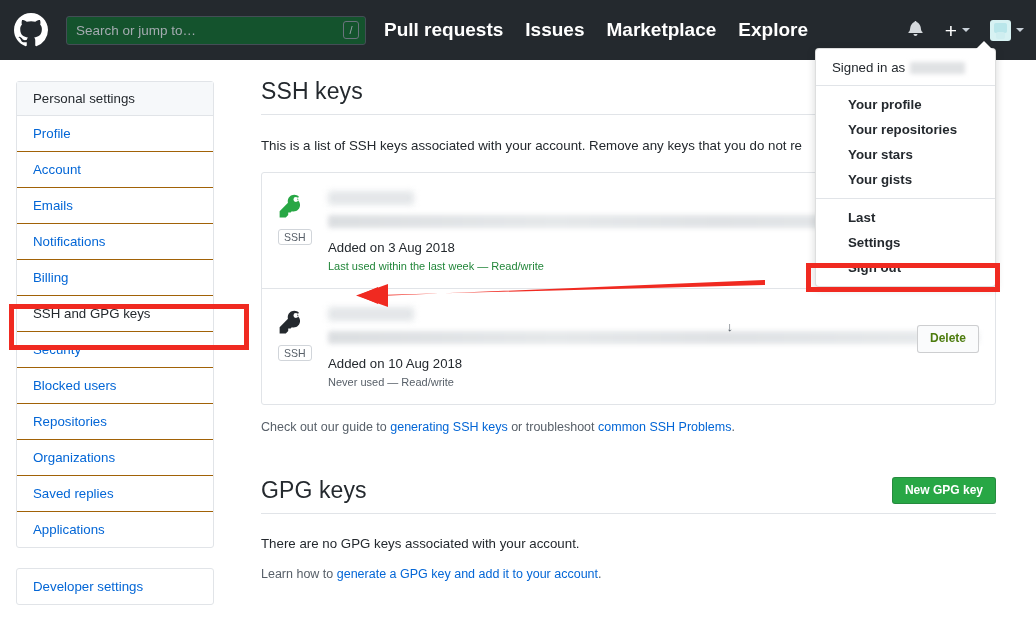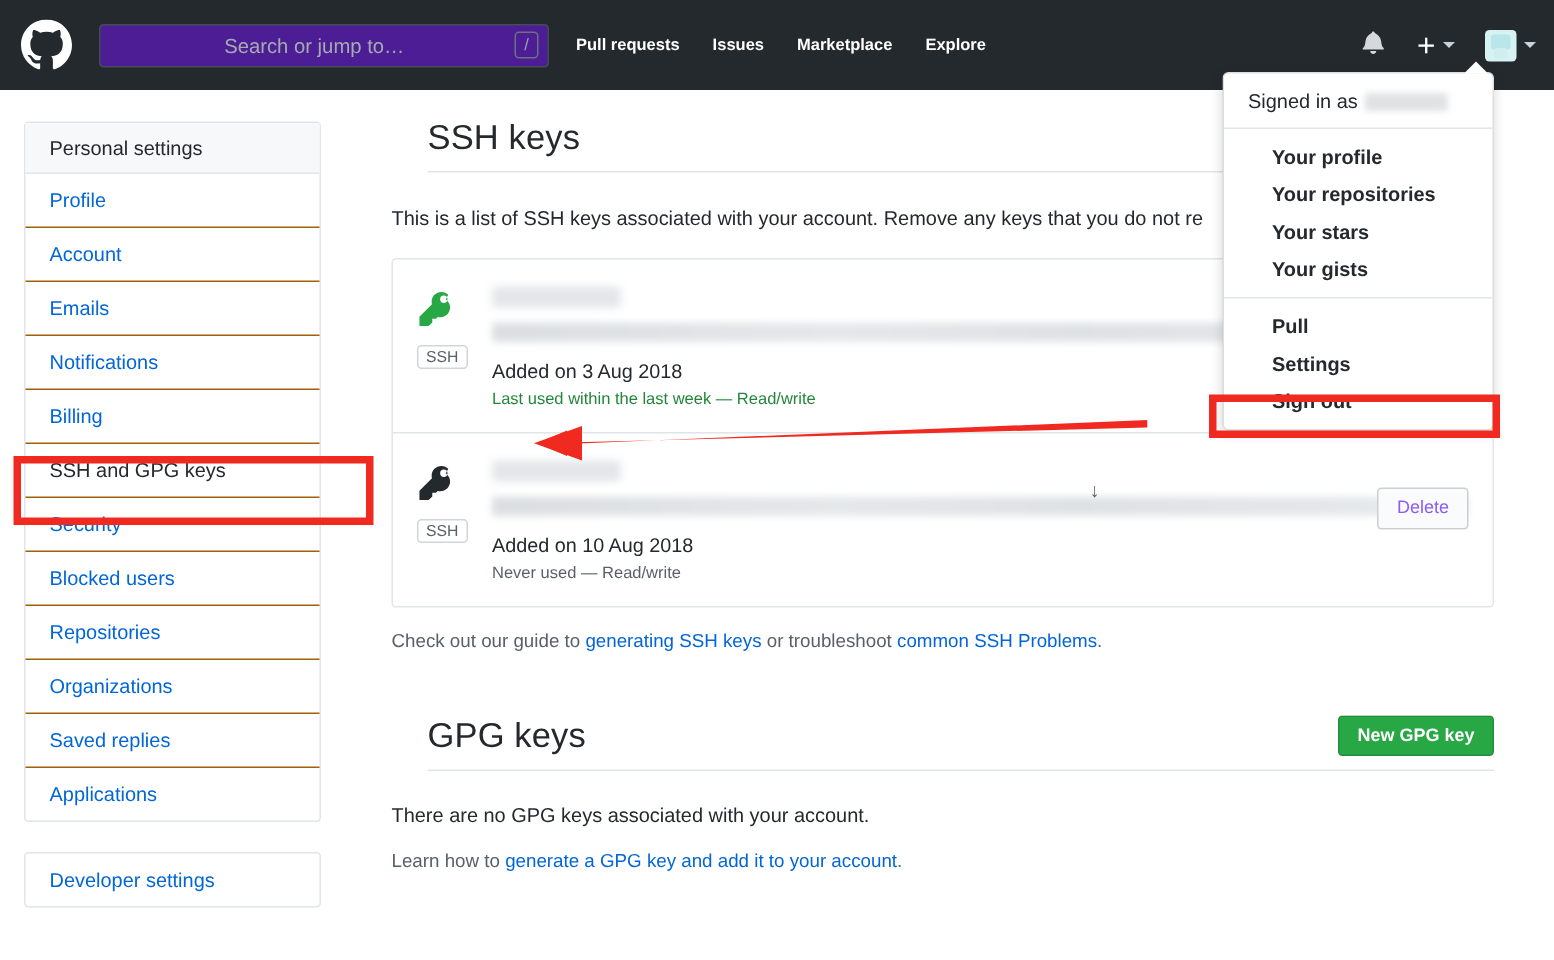--- a/index.html
+++ b/index.html
@@ -15,41 +15,40 @@
   .header {
     position: absolute; left: 0; top: 0;
     width: 1036px; height: 60px;
     background: #24292e;
     display: flex; align-items: center;
   }
   .gh-logo { margin-left: 14px; width: 34px; height: 34px; display:block; }
   .search-box {
     margin-left: 18px;
     width: 300px; height: 29px;
-    background: #4c1d95;
+    background: #14532d;
     border: 1px solid #444d56;
     border-radius: 3px;
     display: flex; align-items: center;
     padding: 0 6px 0 9px;
     position: relative;
-    text-align: center;
   }
   .search-box .ph {
     color: #a5abb1; font-size: 13.5px; flex: 1;
     white-space: nowrap; overflow: hidden;
   }
   .slash-key {
     width: 16px; height: 18px;
     border: 1px solid #6a737d; border-radius: 3px;
     color: #9ba3aa; font-size: 11px;
     display:flex; align-items:center; justify-content:center;
   }
   .nav-links { display: flex; align-items: center; margin-left: 18px; }
   .nav-links a {
-    color: #fff; font-size: 11px; font-weight: bold;
+    color: #fff; font-size: 19px; font-weight: bold;
     text-decoration: none; margin-right: 22px; white-space: nowrap;
   }
   .header-right {
     position: absolute; right: 12px; top: 0; height: 60px;
     display: flex; align-items: center;
   }
   .bell { margin-right: 22px; }
   .plus-group, .avatar-group { display: flex; align-items: center; }
   .plus-group { margin-right: 20px; }
   .plus-sign { color:#fff; font-size: 21px; line-height: 1; font-weight: 300; }
@@ -89,21 +88,21 @@
   }
   .side-item:last-child { border-bottom: none; }
   .side-item.active { color: #24292e; font-weight: normal; }
   .side-dev { margin-top: 20px; }
   .side-dev .side-item { border-bottom: none; }
 
   
   .main { position: absolute; left: 261px; top: 78px; width: 735px; }
   .sec-head {
     display: flex; align-items: flex-start; justify-content: space-between;
-    padding-bottom: 9px; border-bottom: 1px solid #e1e4e8; margin-left: 24px;
+    padding-bottom: 9px; border-bottom: 1px solid #e1e4e8;
   }
   .sec-title { font-size: 23px; font-weight: normal; color: #24292e; letter-spacing: .1px; }
   .btn-green {
     background: #28a745; border: 1px solid rgba(27,31,35,.2);
     color: #fff; font-size: 12px; font-weight: bold;
     padding: 6px 12px; border-radius: 3px; white-space: nowrap;
     line-height: 1.1;
   }
   .desc { font-size: 13.3px; color: #24292e; margin-top: 21px; line-height: 1.5; }
 
@@ -132,21 +131,21 @@
     background: linear-gradient(90deg,#d8dbde 0%,#e3e6e8 35%,#dcdfe2 60%,#e6e9eb 100%);
     filter: blur(2.6px); opacity: .9;
   }
   .key-meta { font-size: 13.2px; color: #24292e; margin-top: 12px; }
   .key-usage { font-size: 11px; margin-top: 5px; }
   .usage-green { color: #22863a; }
   .usage-gray { color: #586069; }
   .btn-delete {
     position: absolute; right: 16px; top: 36px;
     background: #fafbfc; border: 1px solid rgba(27,31,35,.2);
-    color: #8b5cf6; font-size: 12px; font-weight: normal;
+    color: #4d7c0f; font-size: 12px; font-weight: bold;
     padding: 5px 12px; border-radius: 3px; line-height: 1.3;
   }
   .dl-arrow {
     position: absolute; right: 262px; top: 30px;
     color: #586069; font-size: 13px;
   }
   .guide { font-size: 12.5px; color: #586069; margin-top: 15px; }
   .guide a, .desc a, .gpg-learn a { color: #0366d6; text-decoration: none; }
   .gpg-sec { margin-top: 43px; }
   .gpg-none { font-size: 13.3px; color: #24292e; margin-top: 22px; }
@@ -315,21 +314,21 @@
     </div>
     <div class="dd-sep"></div>
     <div class="dd-group">
       <div class="dd-item">Your profile</div>
       <div class="dd-item">Your repositories</div>
       <div class="dd-item">Your stars</div>
       <div class="dd-item">Your gists</div>
     </div>
     <div class="dd-sep"></div>
     <div class="dd-group">
-      <div class="dd-item">Pull</div>
+      <div class="dd-item">Last</div>
       <div class="dd-item">Settings</div>
       <div class="dd-item">Sign out</div>
     </div>
   </div>
 
   <div class="annot-box" id="annot-sidebar"></div>
   <div class="annot-box" id="annot-settings"></div>
   <svg class="arrow-svg" width="425" height="42" viewBox="0 0 425 42">
     <polygon fill="#f02a21" points="425,8 38,24 38,15 18,23.5 38,32 38,23 425,13"></polygon>
     <polygon fill="#f02a21" points="48,12 48,35 16,23.5"></polygon>

